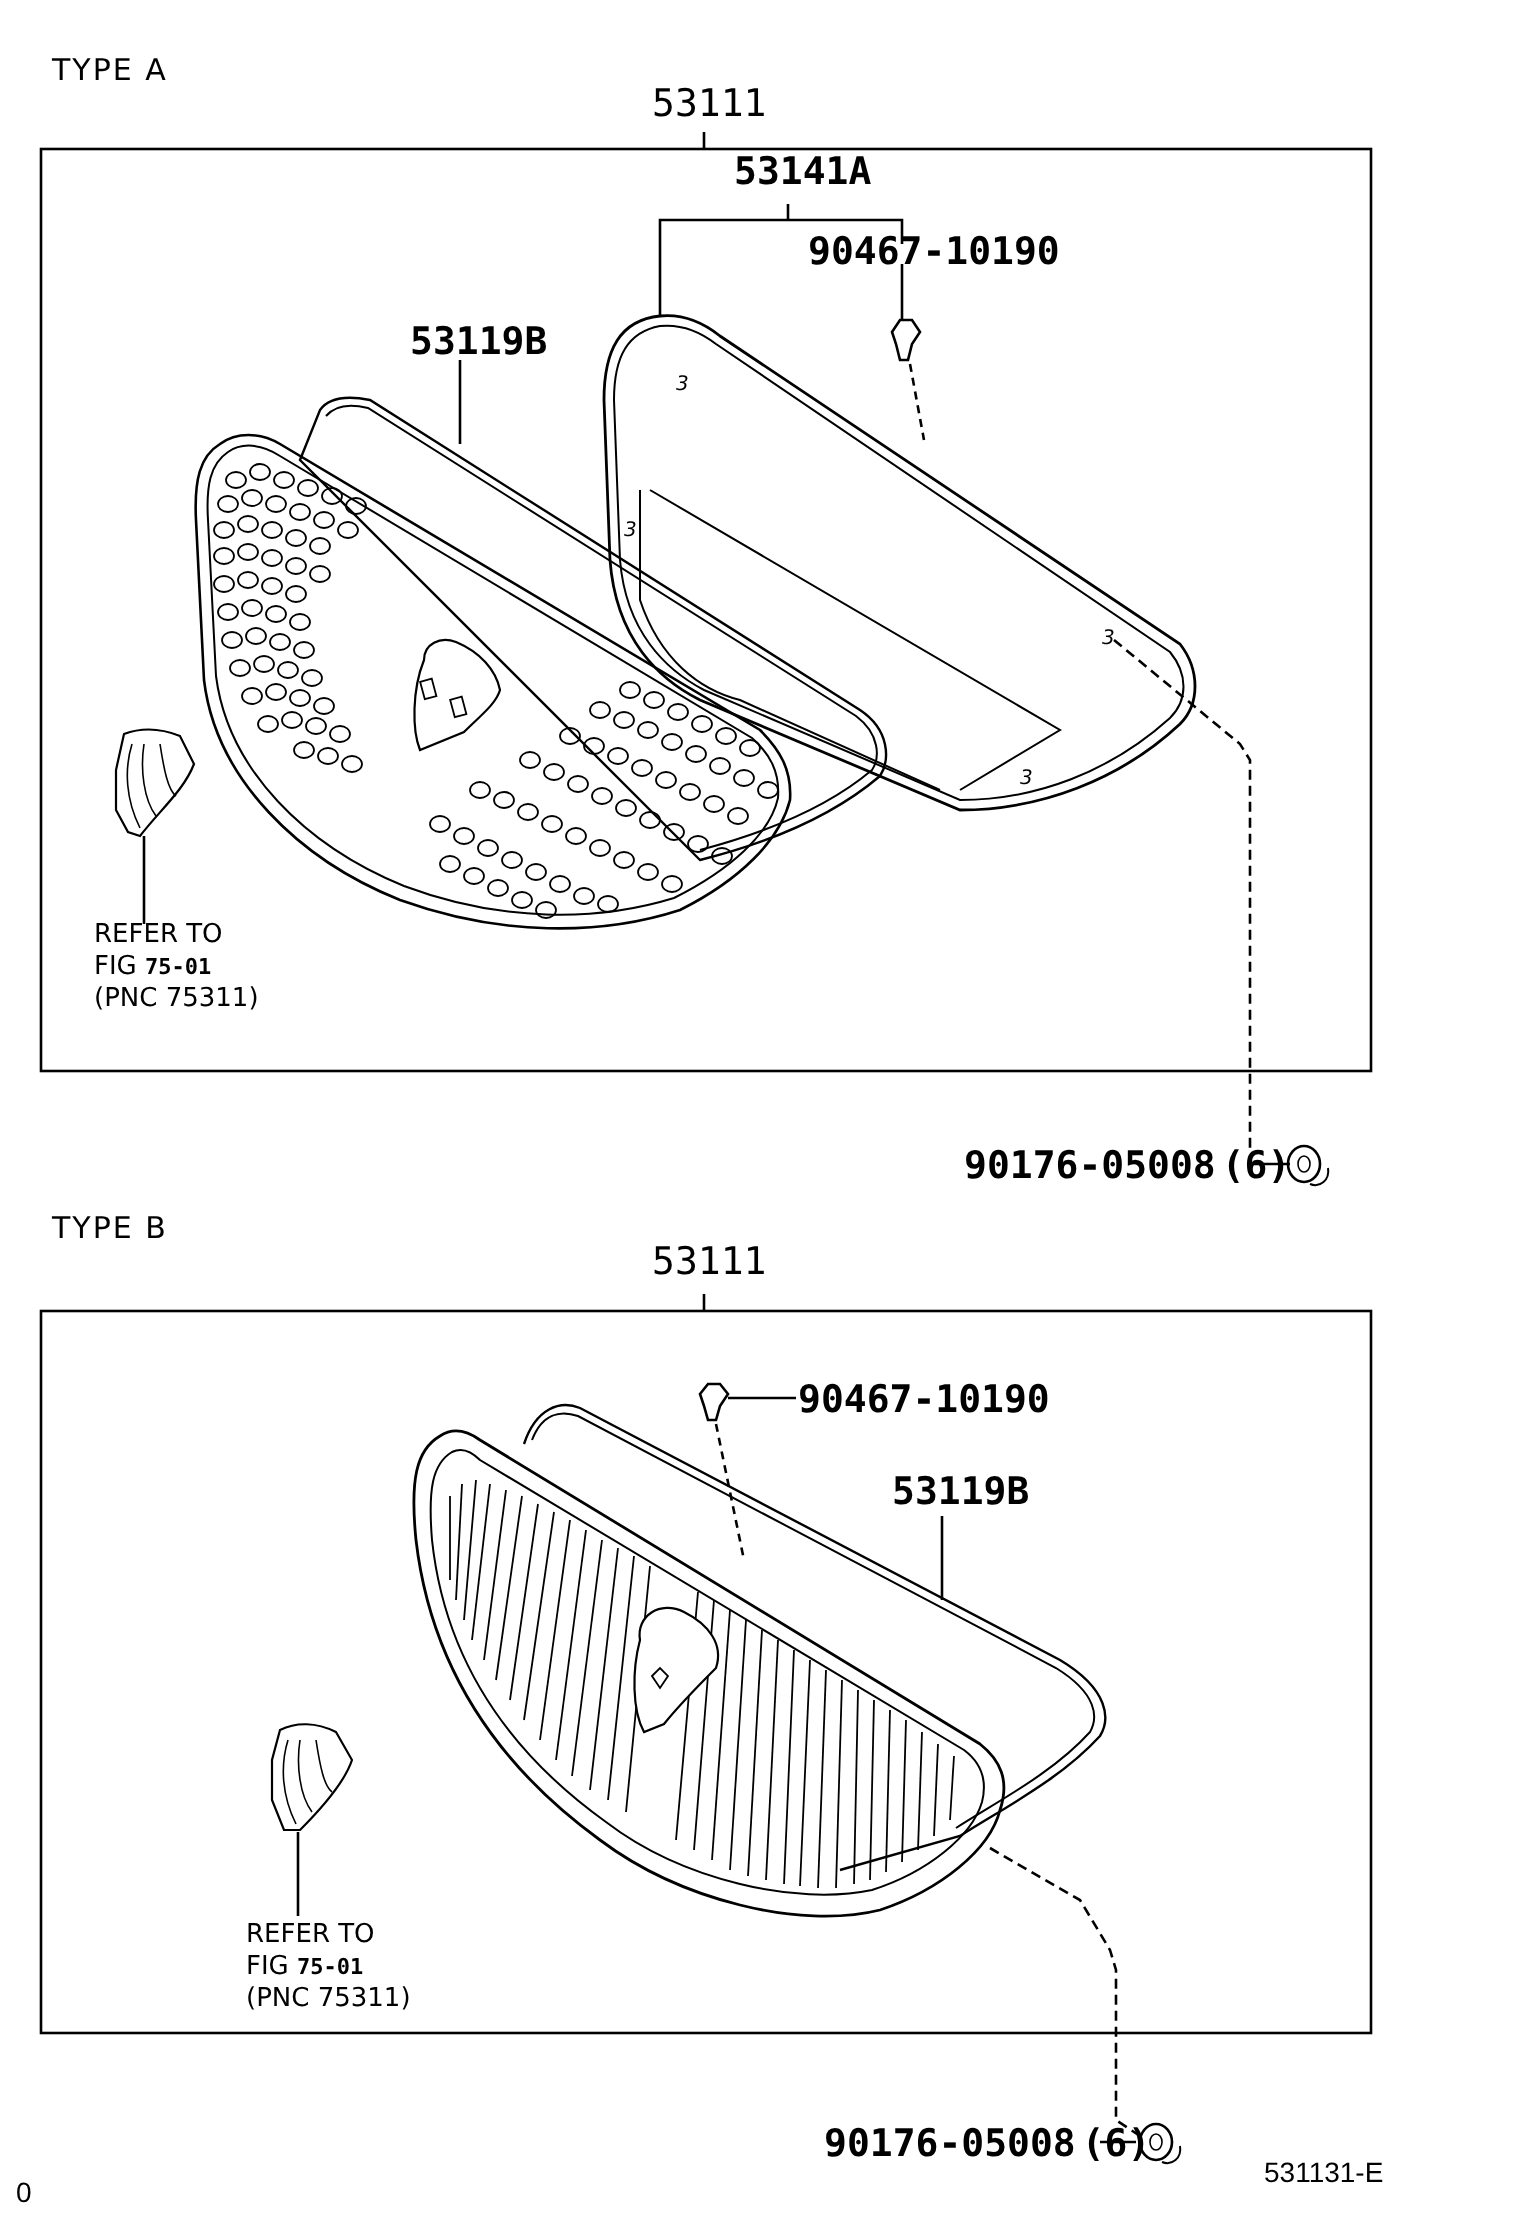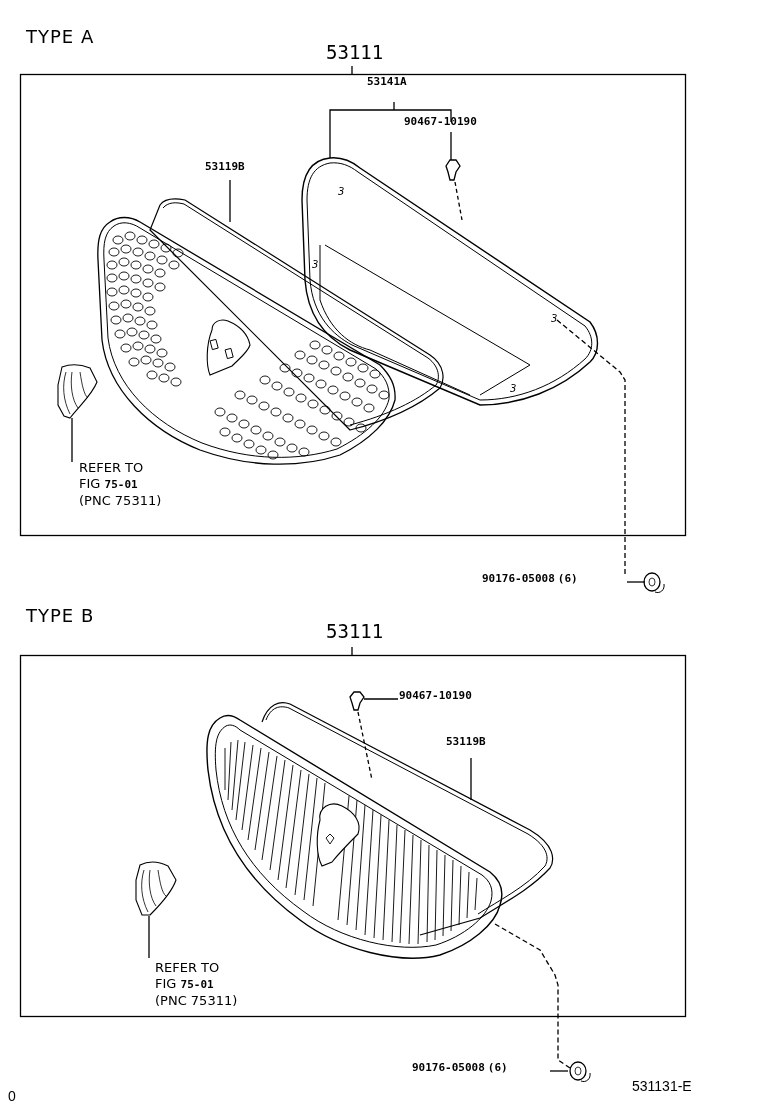--- a/index.html
+++ b/index.html
@@ -1,21 +1,21 @@
 <!DOCTYPE html>
 <html><head>
 <meta charset="utf-8">
 <style>
   html, body { margin:0; padding:0; background:#ffffff; }
   body { width:760px; height:1112px; position:relative; overflow:hidden; font-family:"DejaVu Sans Mono", monospace; color:#000; }
   .lbl { position:absolute; white-space:nowrap; color:#000; }
-  .type { font-family:"DejaVu Sans", sans-serif; font-size:18px; letter-spacing:1px; }
-  .pn { font-family:"DejaVu Sans Mono", monospace; font-weight:bold; font-size:11px; }
+  .type { font-family:"DejaVu Sans", sans-serif; font-size:15px; letter-spacing:1px; }
+  .pn { font-family:"DejaVu Sans Mono", monospace; font-weight:bold; font-size:19px; }
   .pnb { font-family:"DejaVu Sans Mono", monospace; font-weight:normal; font-size:19px; }
-  .ref { font-family:"DejaVu Sans", sans-serif; font-size:13px; line-height:16px;margin-left:32px; }
+  .ref { font-family:"DejaVu Sans", sans-serif; font-size:13px; line-height:16px; }
   .ref b { font-family:"DejaVu Sans Mono", monospace; font-size:11px; }
   .code { font-family:"Liberation Sans", sans-serif; font-size:14px; }
   svg { position:absolute; left:0; top:0; }
 </style>
 </head>
 <body>
 
 <svg width="760" height="1112" viewBox="0 0 760 1112" fill="none" stroke="#000" stroke-width="1.3">
 
   <rect x="20.5" y="74.5" width="665" height="461"></rect>

